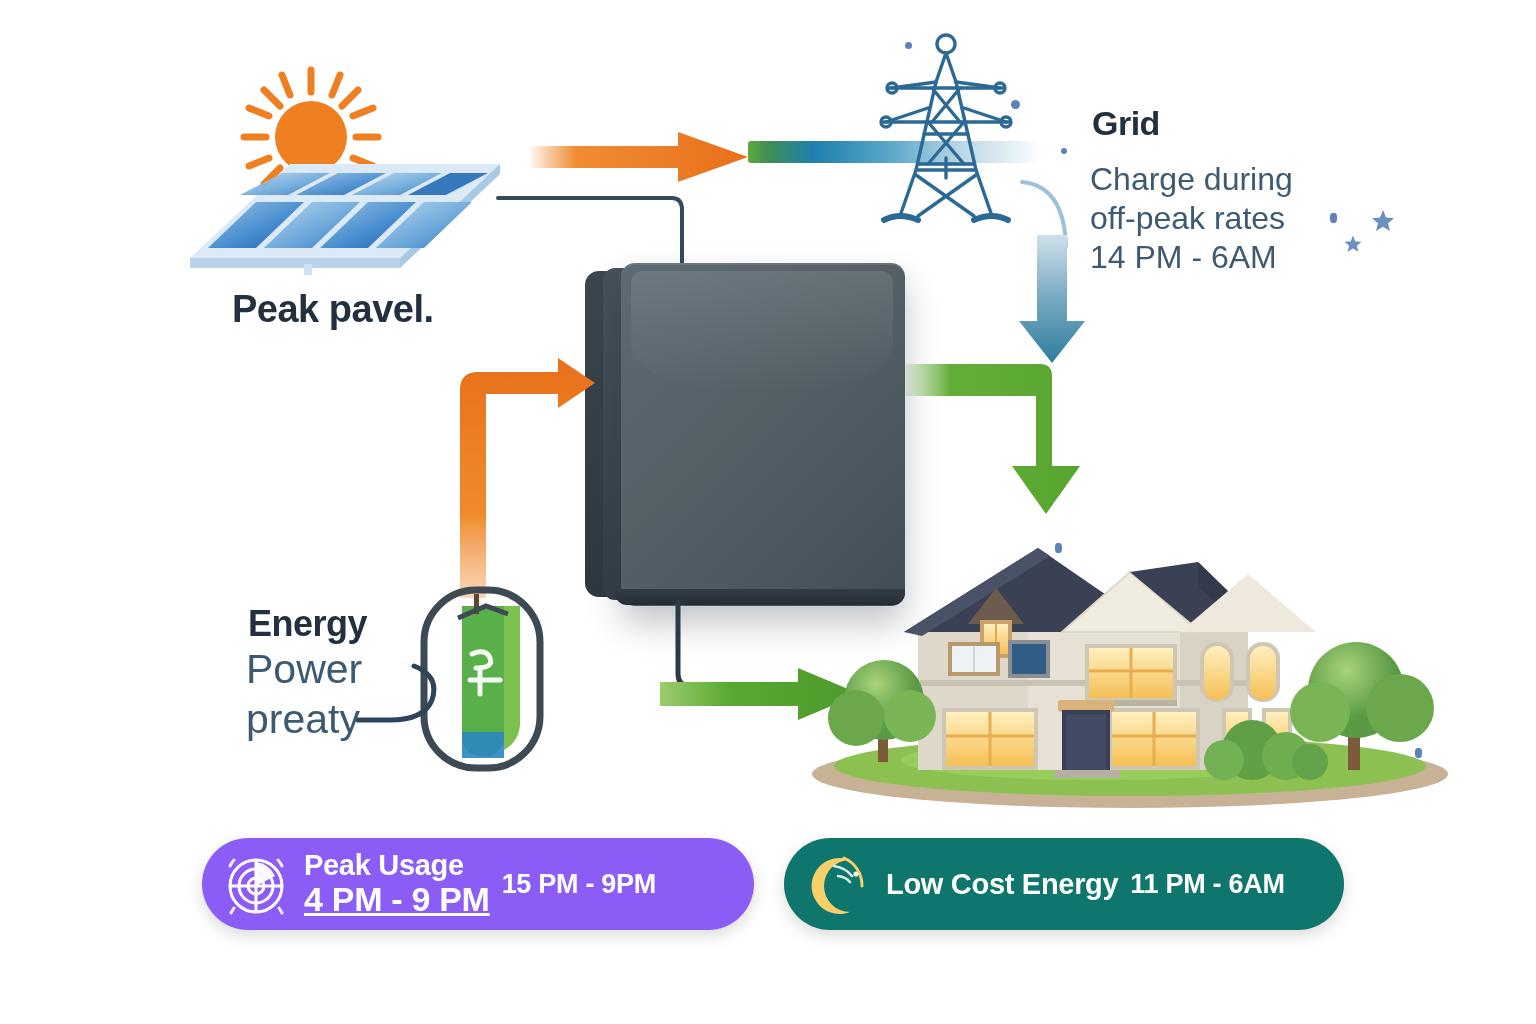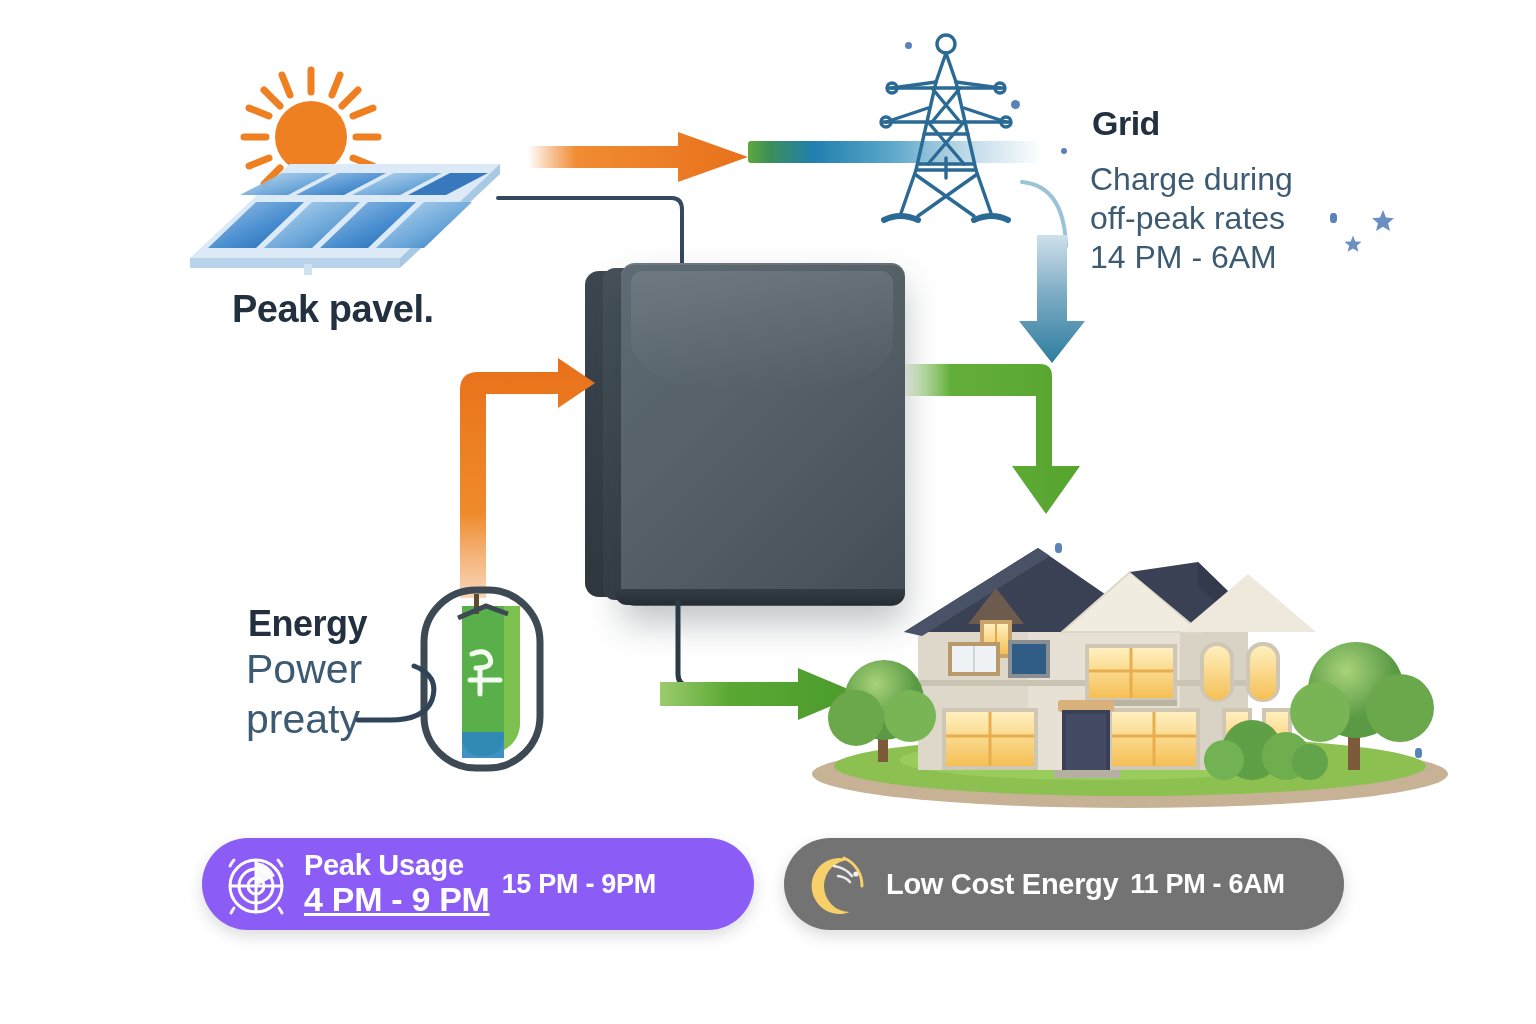--- a/index.html
+++ b/index.html
@@ -61,21 +61,21 @@
   #line-panel-batt{left:496px;top:192px;width:190px;height:80px;}
   #line-batt-house{left:672px;top:600px;width:40px;height:90px;}
   #line-tower-arrow{left:1020px;top:180px;width:60px;height:70px;}
   #bracket-battery{left:356px;top:662px;width:92px;height:72px;}
   .dot{position:absolute;border-radius:50%;background:#5b83b8;}
 
   
   .badge{position:absolute;height:92px;border-radius:46px;display:flex;align-items:center;
          box-shadow:0 6px 16px rgba(0,0,0,.14);}
   #badge-peak{left:202px;top:838px;width:552px;background:#8b5cf6;}
-  #badge-low{left:784px;top:838px;width:560px;background:#737373;}
+  #badge-low{left:784px;top:838px;width:560px;background:#0f766e;}
   .badge-icon{width:68px;height:68px;margin-left:20px;flex:0 0 auto;}
   .badge-textblock{margin-left:14px;color:#ffffff;}
   .badge-l1{font-size:29px;font-weight:bold;line-height:1.04;letter-spacing:-0.3px;}
   .badge-l2{font-size:34px;font-weight:bold;line-height:1.12;letter-spacing:-0.3px;text-decoration:underline;}
   .badge-time{color:#ffffff;font-size:27px;font-weight:bold;margin-left:12px;white-space:nowrap;letter-spacing:-0.3px;}
 </style>
 </head>
 <body>
 
 <div id="stage">

